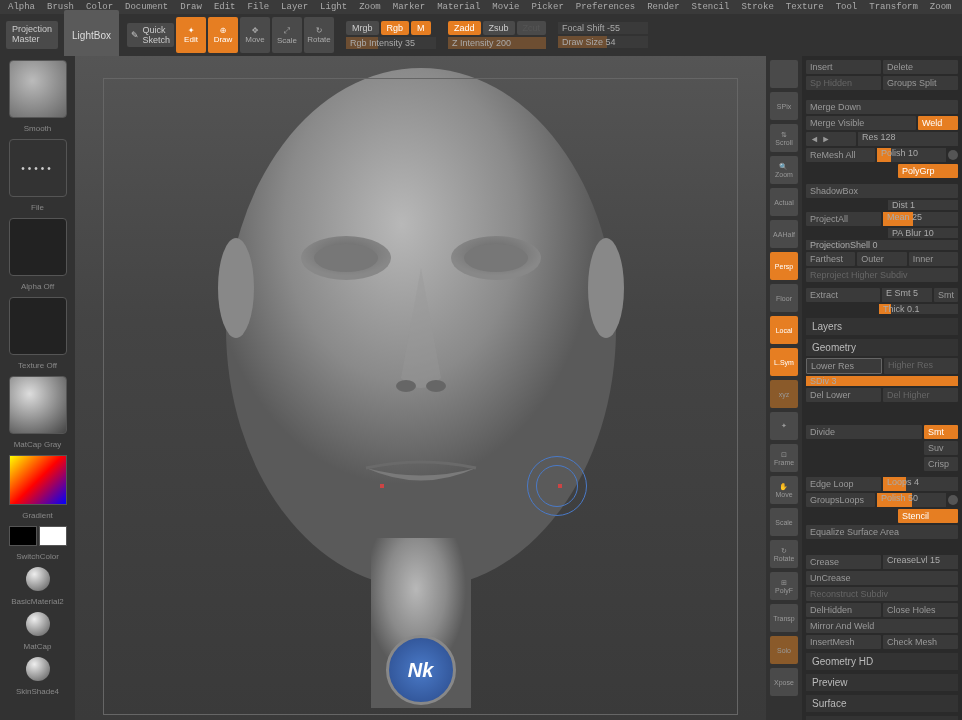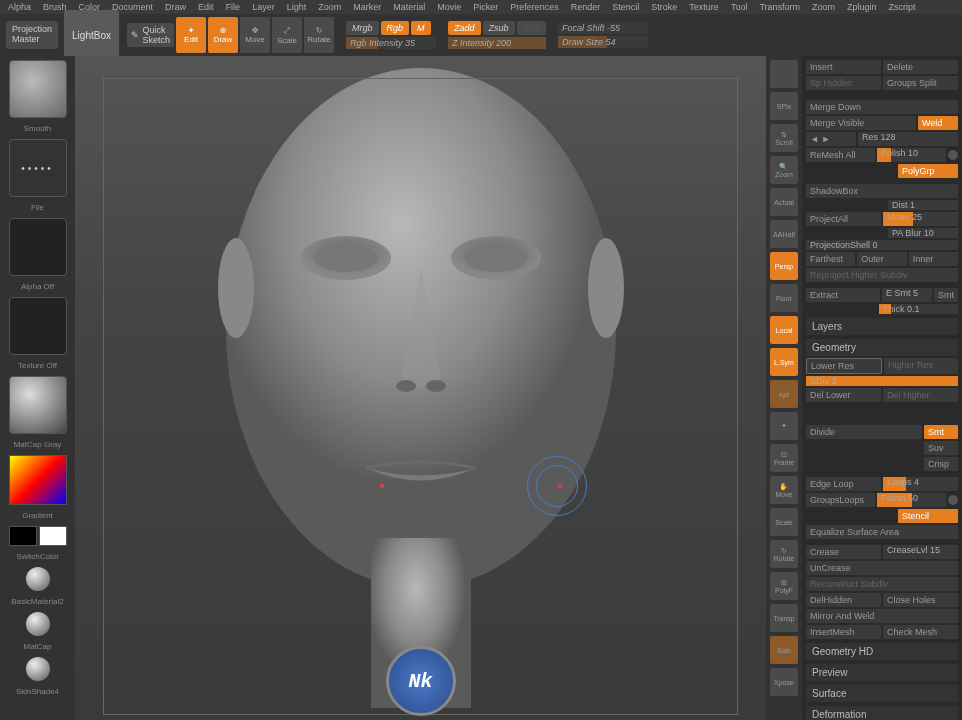--- a/index.html
+++ b/index.html
@@ -1,27 +1,27 @@
 <!DOCTYPE html>
 <html><head>
 <meta charset="utf-8">
 <style>
 * { margin: 0; padding: 0; box-sizing: border-box; font-family: Arial, sans-serif; }
 body { background: #2a2a2a; width: 962px; height: 720px; overflow: hidden; color: #999; font-size: 10px; }
 
 .top-menu { height: 14px; background: #3a3a3a; display: flex; gap: 12px; padding: 2px 8px; font-size: 9px; color: #aaa; }
-.top-menu span { cursor: pointer; }
+.top-menu span { cursor: pointer; font-family: Liberation Mono, monospace; }
 
 .toolbar { height: 42px; background: #323232; display: flex; align-items: center; padding: 2px 6px; gap: 2px; }
 .pm-btn { background: #4a4a4a; padding: 4px 6px; font-size: 9px; color: #ccc; border-radius: 2px; line-height: 1.1; }
 .lb-btn { background: #5a5a5a; padding: 20px 8px; font-size: 10px; color: #ddd; border-radius: 2px; margin-left: 4px; }
 .tool-icon { width: 30px; height: 36px; background: #4a4a4a; border-radius: 2px; display: flex; flex-direction: column; align-items: center; justify-content: center; font-size: 8px; color: #aaa; }
 .tool-icon.active { background: #e67e22; color: #fff; }
 .qs-btn { background: #4a4a4a; padding: 2px 4px; font-size: 9px; color: #ccc; border-radius: 2px; display: flex; align-items: center; gap: 4px; }
-.slider-row { display: flex; flex-direction: column; gap: 2px; margin-left: 10px; font-style: italic; }
+.slider-row { display: flex; flex-direction: column; gap: 2px; margin-left: 10px; }
 .slider-group { display: flex; gap: 2px; align-items: center; }
 .mini-btn { background: #4a4a4a; padding: 2px 6px; font-size: 9px; color: #ccc; border-radius: 2px; }
 .mini-btn.orange { background: #e67e22; color: #fff; }
 .slider-bar { background: #3a3a3a; height: 12px; padding: 1px 4px; font-size: 9px; color: #aaa; min-width: 90px; position: relative; }
 .slider-fill { position: absolute; top: 0; left: 0; height: 100%; background: #e67e22; opacity: 0.3; }
 
 .main-area { display: flex; height: calc(720px - 56px); }
 
 .left-panel { width: 75px; background: #323232; padding: 4px; display: flex; flex-direction: column; gap: 6px; align-items: center; }
 .thumb { width: 58px; height: 58px; background: radial-gradient(circle at 40% 35%, #bbb, #666); border-radius: 4px; border: 1px solid #555; }
@@ -33,21 +33,21 @@
 .swatch-row { display: flex; gap: 2px; }
 .swatch { width: 28px; height: 20px; border: 1px solid #555; }
 .mat-ball { width: 24px; height: 24px; background: radial-gradient(circle at 35% 30%, #eee, #555); border-radius: 50%; }
 
 .viewport { flex: 1; background: linear-gradient(180deg, #555 0%, #444 40%, #3a3a3a 100%); position: relative; display: flex; align-items: center; justify-content: center; }
 .canvas-border { position: absolute; top: 22px; left: 28px; right: 28px; bottom: 5px; border: 1px solid #666; }
 .head-svg { width: 500px; height: 640px; }
 .brush-cursor { position: absolute; width: 60px; height: 60px; border: 1px solid #4a7ac8; border-radius: 50%; top: 400px; left: 452px; }
 .brush-cursor::after { content: ''; position: absolute; inset: 8px; border: 1px solid #4a7ac8; border-radius: 50%; }
 .sym-dot { position: absolute; width: 4px; height: 4px; background: #c44; top: 428px; }
-.logo { position: absolute; bottom: 4px; left: 50%; transform: translateX(-50%); width: 70px; height: 70px; border-radius: 50%; background: radial-gradient(circle, #4a7ac8, #2a4a8a); border: 3px solid #888; display: flex; align-items: center; justify-content: center; font-size: 20px; font-weight: bold; color: #fff; font-style: italic; font-family: Liberation Mono, monospace; }
+.logo { position: absolute; bottom: 15px; left: 50%; transform: translateX(-50%); width: 70px; height: 70px; border-radius: 50%; background: radial-gradient(circle, #4a7ac8, #2a4a8a); border: 3px solid #888; display: flex; align-items: center; justify-content: center; font-size: 20px; font-weight: bold; color: #fff; font-style: italic; }
 
 .right-tools { width: 36px; background: #323232; padding: 4px 2px; display: flex; flex-direction: column; gap: 4px; align-items: center; }
 .rt-btn { width: 28px; height: 28px; background: #4a4a4a; border-radius: 2px; display: flex; flex-direction: column; align-items: center; justify-content: center; font-size: 7px; color: #999; }
 .rt-btn.orange { background: #e67e22; color: #fff; }
 .rt-btn.orange-tint { background: #8a5a2a; }
 
 .right-panel { width: 160px; background: #2a2a2a; padding: 4px; overflow-y: auto; font-size: 9px; }
 .rp-row { display: flex; gap: 2px; margin-bottom: 2px; }
 .rp-btn { background: #3a3a3a; padding: 2px 4px; color: #999; flex: 1; font-size: 9px; border-radius: 1px; }
 .rp-btn.orange { background: #e67e22; color: #fff; }
@@ -347,21 +347,21 @@
         <div class="rp-slider"><div class="fill" style="width:50%"></div><span>Polish 50</span></div>
         <div class="rp-dot"></div>
       </div>
     <div class="rp-row">
         <div style="flex:1"></div>
         <div class="rp-btn orange" style="flex:0 0 60px">Stencil</div>
       </div>
     <div class="rp-row">
         <div class="rp-btn">Equalize Surface Area</div>
       </div>
-    <div class="rp-row" style="margin-top:6px">
+    <div class="rp-row" style="margin-top:16px">
         <div class="rp-btn">Crease</div>
         <div class="rp-slider">CreaseLvl 15</div>
       </div>
     <div class="rp-row">
         <div class="rp-btn">UnCrease</div>
       </div>
     <div class="rp-row">
         <div class="rp-btn dim">Reconstruct Subdiv</div>
       </div>
     <div class="rp-row">

